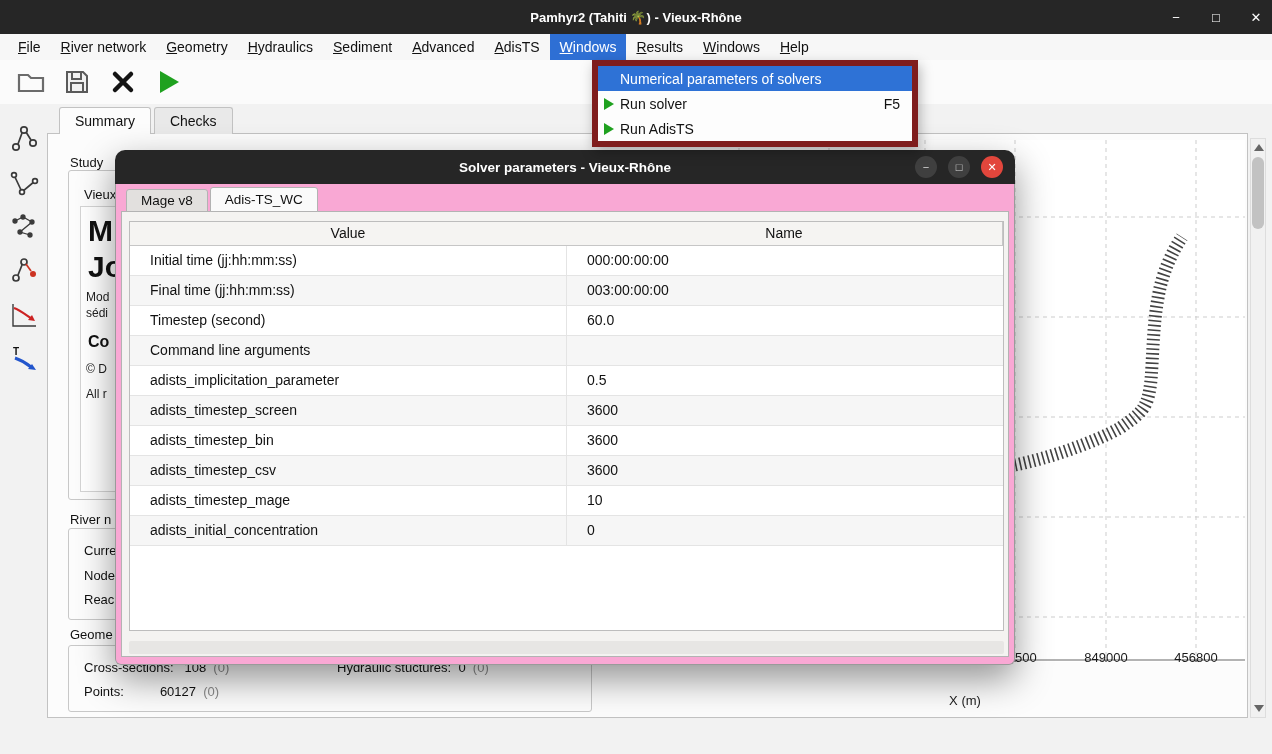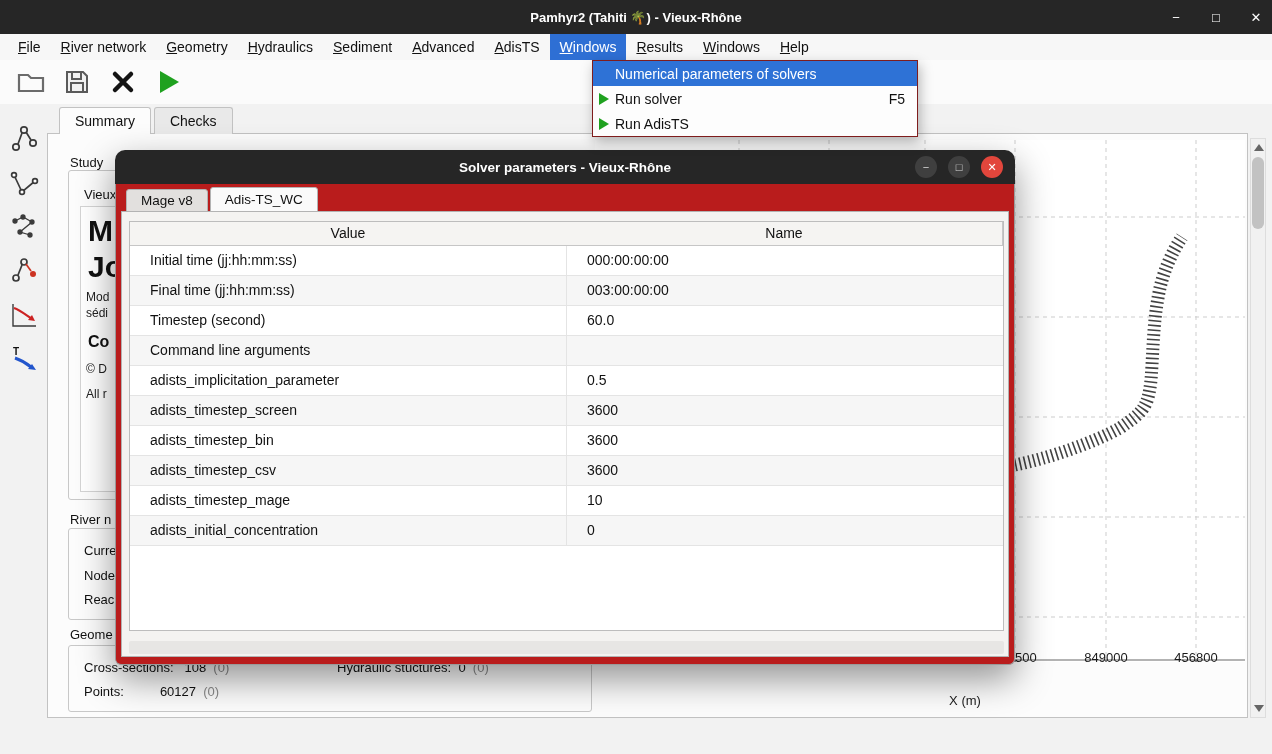--- a/index.html
+++ b/index.html
@@ -64,37 +64,37 @@
   .vscroll { position:absolute; left:1250px; top:138px; width:16px; height:580px; background:#f1f1f1;
              border:1px solid #ddd; z-index:5; }
   .arr-up { position:absolute; left:3px; top:5px; width:0; height:0;
             border-left:5px solid transparent; border-right:5px solid transparent; border-bottom:7px solid #666; }
   .arr-down { position:absolute; left:3px; bottom:5px; width:0; height:0;
             border-left:5px solid transparent; border-right:5px solid transparent; border-top:7px solid #666; }
   .vthumb { position:absolute; left:1px; top:18px; width:12px; height:72px; background:#c2c2c2; border-radius:6px; }
 
   
   .dropdown { position:absolute; left:592px; top:60px; width:326px; background:#fdfdfd;
-              border:1px solid #7f1d1d; box-shadow:2px 5px 12px rgba(0,0,0,.28); z-index:40; font-size:14px; padding:0; }
+              border:6px solid #7f1d1d; box-shadow:2px 5px 12px rgba(0,0,0,.28); z-index:40; font-size:14px; padding:0; }
   .ditem { position:relative; height:25px; display:flex; align-items:center; padding-left:22px; cursor:default; }
   .ditem.selected { background:#2e72d6; color:#fff; }
   .ditem .play { position:absolute; left:6px; top:7px; }
   .ditem .shortcut { position:absolute; right:12px; }
 
   
   .dialog { position:absolute; left:115px; top:150px; width:900px; height:515px; z-index:30;
             box-shadow:0 14px 36px rgba(0,0,0,.42); border-radius:10px 10px 6px 6px; }
   .dtitlebar { position:relative; height:34px; background:#262626; border-radius:10px 10px 0 0;
                display:flex; align-items:center; justify-content:center; }
   .dtitlebar .dtitle { color:#fff; font-size:13.5px; font-weight:700; }
   .dcontrols { position:absolute; right:12px; top:6px; display:flex; gap:11px; }
   .dcirc { width:22px; height:22px; border-radius:50%; background:#3f3f3f; color:#d8d8d8;
            display:flex; align-items:center; justify-content:center; font-size:11px; cursor:default; }
   .dcirc.close { background:#e2463c; color:#fff; }
-  .dbody { position:absolute; left:0; top:34px; width:900px; height:481px; background:#b91c1c;
+  .dbody { position:absolute; left:0; top:34px; width:900px; height:481px; background:#f9a8d4;
            border:1px solid #9a9a9a; border-top:none; border-radius:0 0 6px 6px; }
   .dtabs { position:absolute; left:10px; top:3px; display:flex; align-items:flex-end; height:25px; }
   .dtab { height:23px; padding:0 14px; display:flex; align-items:center; font-size:13.5px;
           border:1px solid #b3b3b3; background:#e2e0de; border-radius:3px 3px 0 0; margin-right:2px; }
   .dtab.active { background:#fafafa; height:25px; position:relative; z-index:2; }
   .dpane { position:absolute; left:5px; top:27px; width:888px; height:446px;
            border:1px solid #b3b3b3; background:#f4f3f1; }
   .ptable { position:absolute; left:7px; top:9px; width:875px; height:410px; background:#fff;
             border:1px solid #bdbdbd; font-size:14px; overflow:hidden; }
   .thead { display:flex; height:24px; background:#f5f4f2; border-bottom:1px solid #c6c6c6; }

